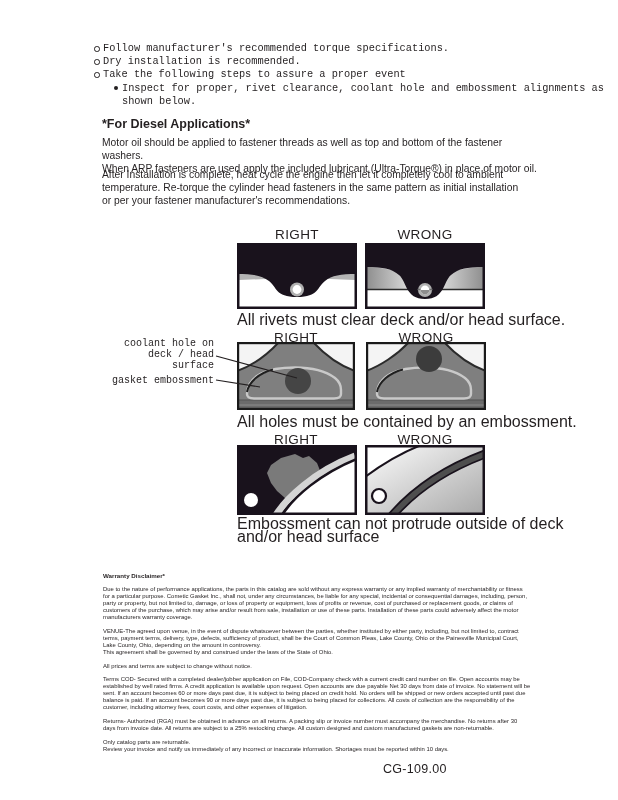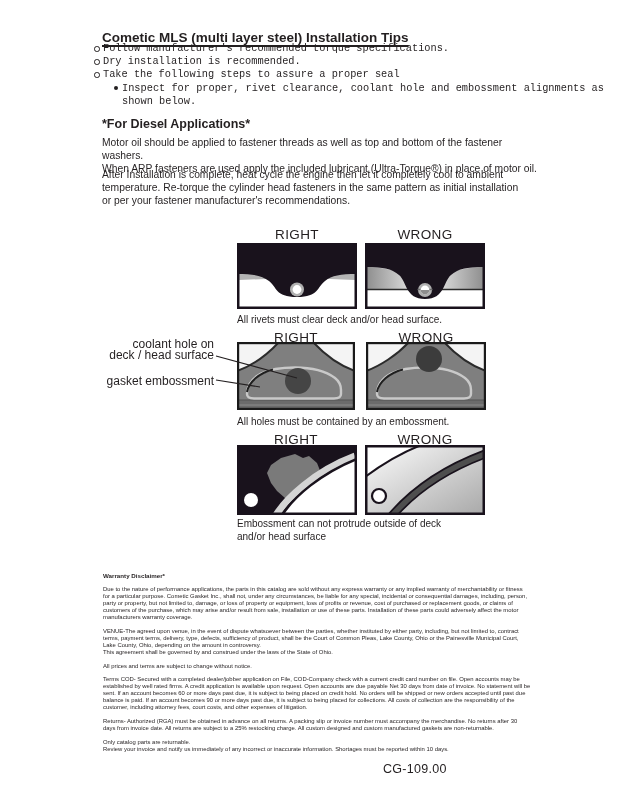--- a/index.html
+++ b/index.html
@@ -21,45 +21,44 @@
 
   .diesel-heading{position:absolute;left:102px;top:117px;font-size:12.5px;font-weight:bold;}
   .para{position:absolute;left:102px;width:440px;font-size:10.3px;line-height:13.2px;white-space:pre-line;}
   #para1{top:136px;}
   #para2{top:168px;}
   #note{top:207px;}
 
   .dg-label{position:absolute;font-size:13.5px;letter-spacing:0.4px;transform:translateX(-50%);}
   .panel{position:absolute;z-index:1;}
   .panel svg{display:block;}
-  .dg-caption{position:absolute;font-size:10px;line-height:12.6px;white-space:pre-line;}
-
-  .annot{position:absolute;left:100px;width:114px;text-align:right;font-size:12px;
-         line-height:10.8px;white-space:pre-line;z-index:2;}
+  .dg-caption{position:absolute;font-size:16px;line-height:12.6px;white-space:pre-line;}
+
+  .annot{position:absolute;left:100px;width:114px;text-align:right;font-size:10px;
+         line-height:10.8px;white-space:pre-line;z-index:2;font-family:Liberation Mono, monospace;}
   #annot-coolant{top:339px;}
   #annot-embossment{top:376px;}
   .leader{position:absolute;left:100px;top:330px;width:210px;height:70px;z-index:3;pointer-events:none;}
 
   .disc{position:absolute;left:103px;top:572px;width:428px;font-size:5.9px;line-height:7px;}
   .disc h2{margin:0 0 7px 0;font-size:6.2px;font-weight:bold;}
   .disc p{margin:0 0 6.8px 0;white-space:pre-line;}
 
   .footer{position:absolute;left:383px;top:762px;font-size:12.5px;letter-spacing:0.3px;}
 </style>
 </head>
 <body>
 
 <div class="page">
 
-  <h1 class="title">Cometic MLS (multi layer steel) Installation Tips</h1>
 
   <ul class="tips">
     <li class="lvl1">Follow manufacturer's recommended torque specifications.</li>
     <li class="lvl1">Dry installation is recommended.</li>
-    <li class="lvl1">Take the following steps to assure a proper seal</li>
+    <li class="lvl1">Take the following steps to assure a proper event</li>
     <li class="lvl2">Inspect for proper, rivet clearance, coolant hole and embossment alignments as shown below.</li>
   </ul>
 
   <div class="diesel-heading">*For Diesel Applications*</div>
   <div class="para" id="para1">Motor oil should be applied to fastener threads as well as top and bottom of the fastener washers.
 When ARP fasteners are used apply the included lubricant (Ultra-Torque®) in place of motor oil.</div>
   <div class="para" id="para2">After Installation is complete, heat cycle the engine then let it completely cool to ambient
 temperature. Re-torque the cylinder head fasteners in the same pattern as initial installation
 or per your fastener manufacturer's recommendations.</div>
 

